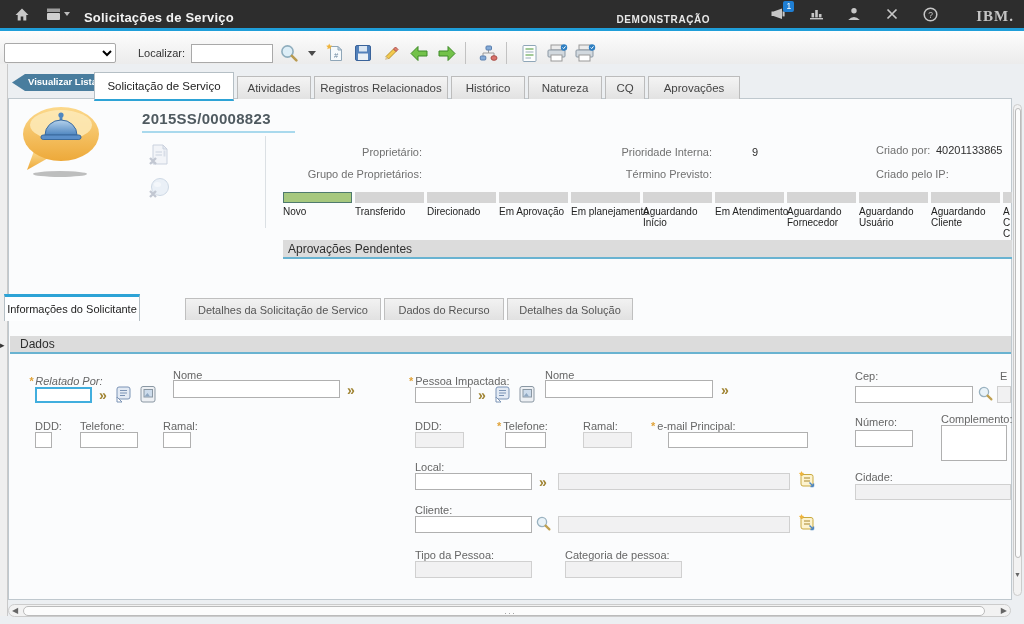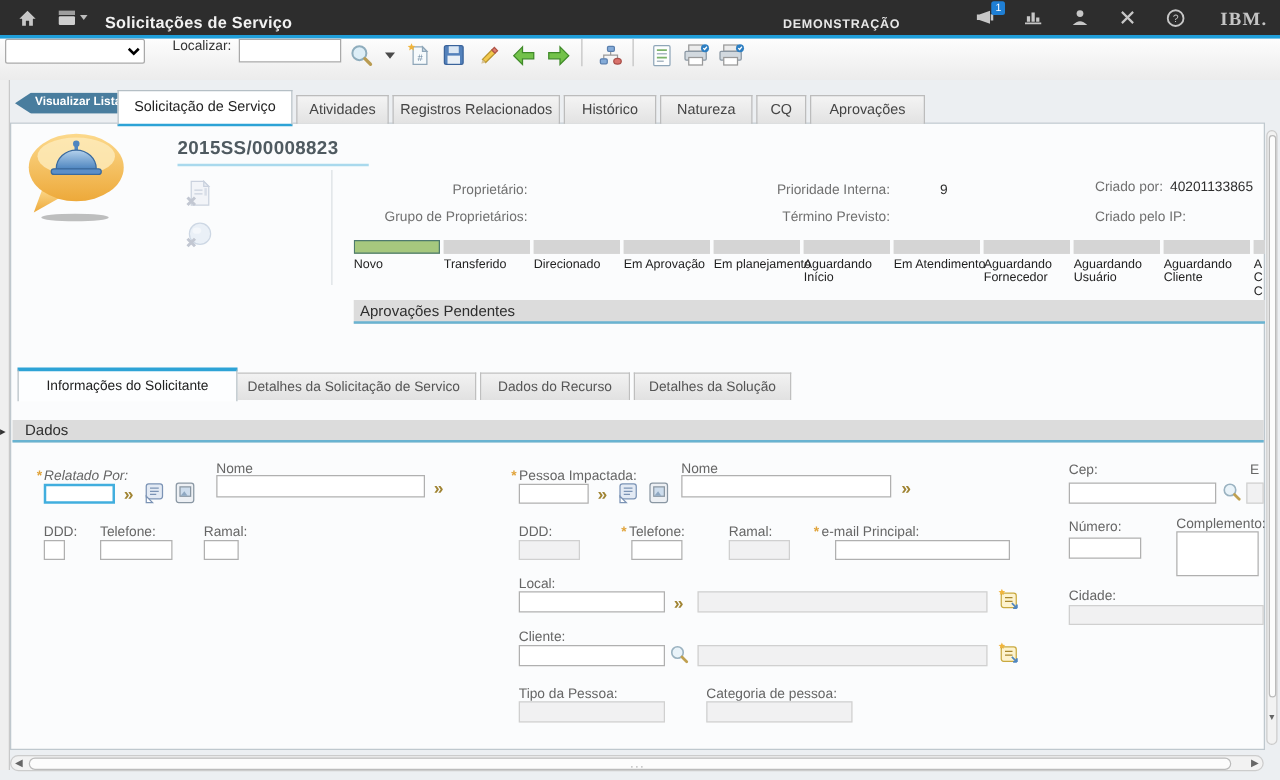--- a/index.html
+++ b/index.html
@@ -13,27 +13,27 @@
   .tb-left, .tb-right { display:flex; align-items:flex-end; }
   .tb-ic { display:inline-flex; align-items:center; justify-content:center; width:24px; height:22px; cursor:pointer; position:relative; }
   .app-title { color:#f2f2f2; font-size:13px; font-weight:bold; margin-left:14px; letter-spacing:.2px; }
   .goto-caret { width:0; height:0; border-left:3.5px solid transparent; border-right:3.5px solid transparent;
                 border-top:4px solid #bdbdbd; margin-left:3px; }
   .env-label { color:#e8e8e8; font-size:10px; font-weight:bold; letter-spacing:.6px; margin-right:42px; }
   .tb-right .tb-ic { margin-left:14px; }
   .badge { position:absolute; top:-2px; right:-4px; background:#1f7fd4; color:#fff; font-size:8.5px;
            line-height:11px; min-width:11px; height:11px; text-align:center; border-radius:2px; padding:0 1px; }
   .ibm-logo { color:#c4c4c4; font-family:"Liberation Serif", serif; font-weight:bold; font-size:15px;
-              letter-spacing:1px; margin-left:24px; }
+              letter-spacing:1px; margin-left:34px; }
   .bluebar { position:absolute; left:0; top:28px; width:1024px; height:3px; background:#1f9ed9; }
 
   
   .toolbar { position:absolute; left:0; top:31px; width:1024px; height:45px;
              background:linear-gradient(#fdfdfd,#e6e6e6); border-bottom:1px solid #c6c6c6;
-             display:flex; align-items:flex-start; padding:0 4px; }
+             display:flex; align-items:center; padding:0 4px; }
   .combo { width:112px; height:20px; border:1px solid #a9a9a9; background:#fff; border-radius:2px; font-size:11px; }
   .loc-label { font-size:11px; color:#333; margin:0 6px 0 22px; }
   .find-input { width:82px; height:19px; border:1px solid #a9a9a9; font-size:11px; padding:0 3px; }
   .tb-btn { display:inline-flex; align-items:center; justify-content:center; width:24px; height:26px; margin-left:4px; cursor:pointer; }
   .caret-sm { width:0; height:0; border-left:4px solid transparent; border-right:4px solid transparent;
               border-top:5px solid #4a4a4a; }
   .tsep { width:1px; height:22px; background:#c2c2c2; margin:0 6px; }
 
   
   .wa { position:absolute; left:0; top:64px; width:1024px; height:560px; background:#eceff2; }
@@ -359,21 +359,21 @@
         <div class="seg-label">Aguardando Cliente</div>
       </div>
     <div class="seg">
         <div class="seg-bar"></div>
         <div class="seg-label clip3">A C C</div>
       </div>
   </div>
 
   <div class="sechdr" style="left:283px;top:176px;width:729px;height:19px;padding-left:5px;text-align:center;">Aprovações Pendentes</div>
 
-  <div class="stab active" style="left:14px;width:176px;">Informações do Solicitante</div>
+  <div class="stab active" style="left:4px;width:136px;">Informações do Solicitante</div>
   <div class="stab" style="left:185px;width:196px;">Detalhes da Solicitação de Servico</div>
   <div class="stab" style="left:384px;width:120px;">Dados do Recurso</div>
   <div class="stab" style="left:507px;width:126px;">Detalhes da Solução</div>
 
   <div class="sechdr" style="left:10px;top:272px;width:1001px;height:18px;padding-left:10px;">Dados</div>
 
   <div class="lbl" style="left:29px;top:311px;font-style:italic;"><span class="req-star">*</span><span>Relatado Por:</span></div>
   <input class="inp focus" style="left: 35px; top: 323px; width: 57px;">
   <span class="chev" style="left:99px;top:324px;">»</span>
   <span class="fic" style="left:114px;top:320px;">

